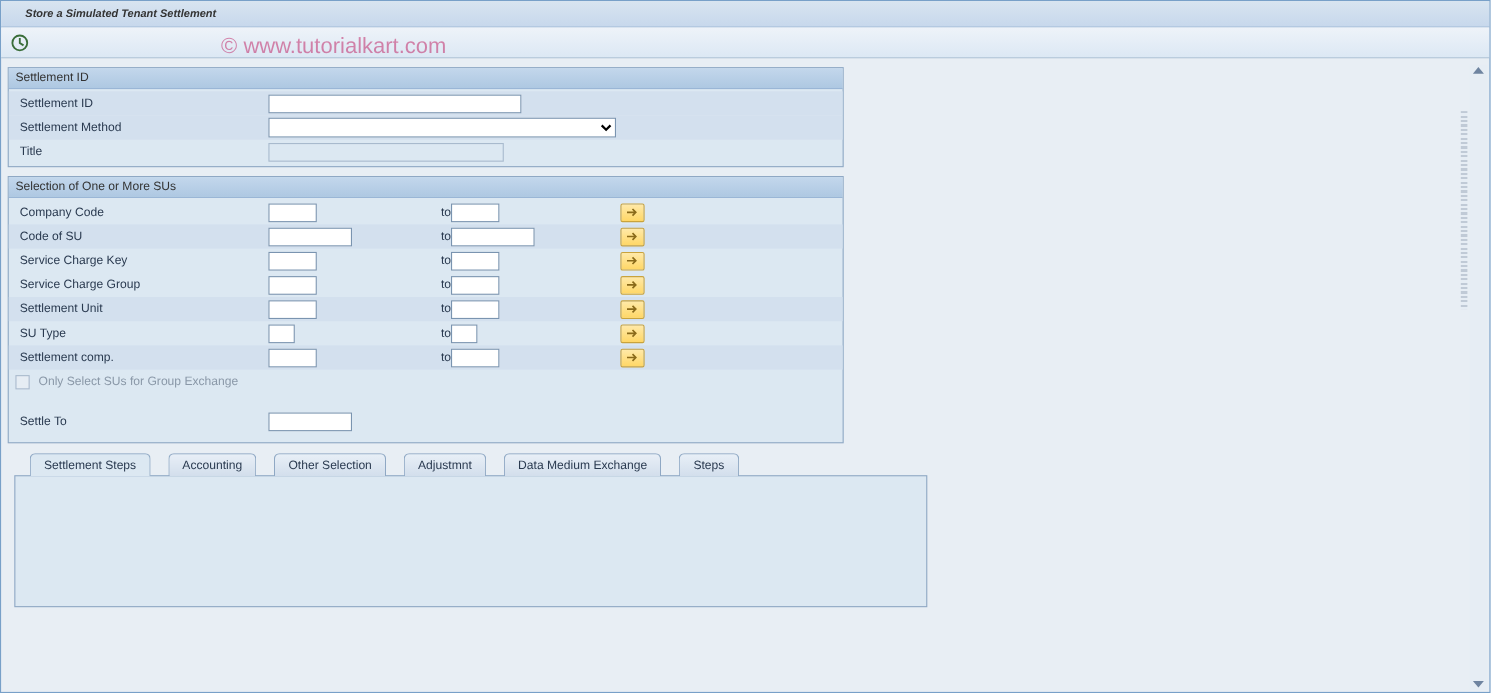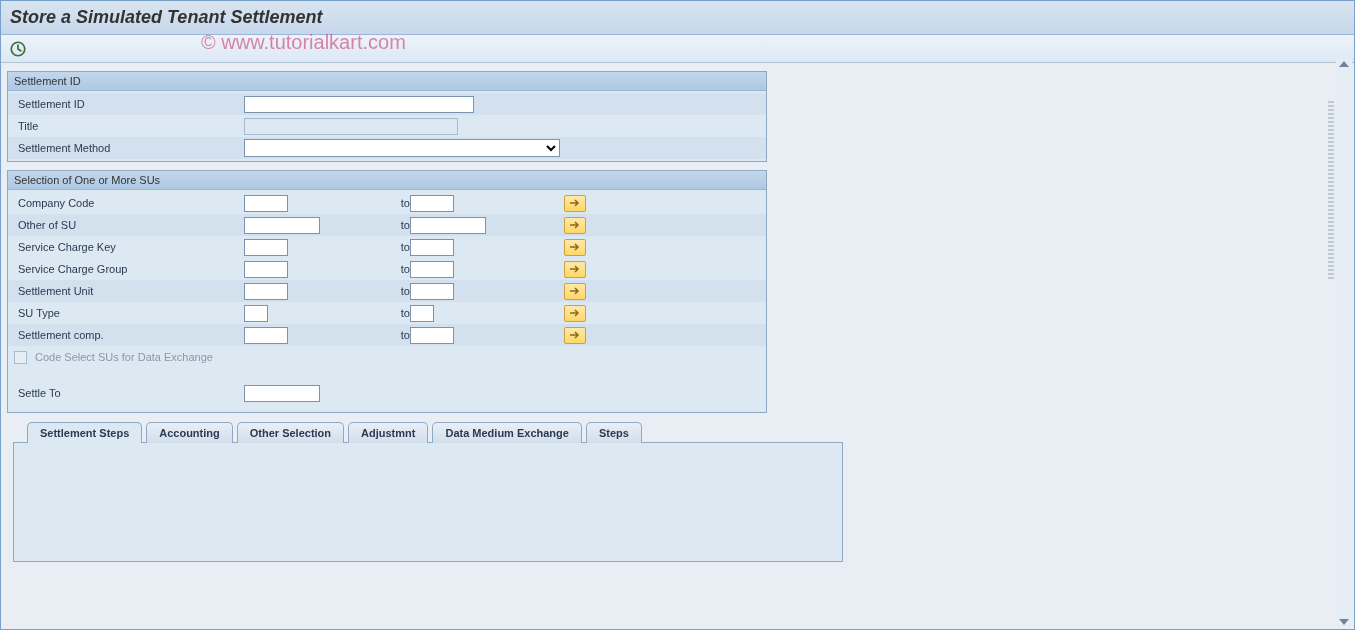--- a/index.html
+++ b/index.html
@@ -9,24 +9,24 @@
     background: #e8eef4;
     width: 1355px;
     height: 630px;
     overflow: hidden;
     position: relative;
     border: 1px solid #78a0c8;
   }
   .title-bar {
     background: linear-gradient(#d8e4f0, #c7d8ec);
     border-bottom: 1px solid #9ab6d6;
-    padding: 6px 9px;
+    padding: 6px 22px;
     font-style: italic;
     font-weight: bold;
-    font-size: 18px;
+    font-size: 10px;
     color: #333;
   }
   .toolbar {
     background: linear-gradient(#eef3f9, #dce8f4);
     border-bottom: 1px solid #b0c4d8;
     padding: 4px 8px;
     display: flex;
     align-items: center;
     height: 28px;
   }
@@ -117,27 +117,26 @@
     align-items:flex-end;
     margin-top: 6px;
     margin-left: 20px;
   }
   .tab {
     background: linear-gradient(#e8eff7,#d2deec);
     border:1px solid #8fa8c4;
     border-bottom:none;
     border-radius: 5px 5px 0 0;
     padding: 4px 12px;
-    margin-right: 4px;
+    margin-right: 16px;
     font-size: 11px;
     color: #2a3a50;
     cursor:pointer;
     position: relative;
     top: 1px;
-    font-weight: bold;
   }
   .tab.active {
     background: #dce8f2;
     z-index: 2;
   }
   .tab-content {
     border:1px solid #8fa8c4;
     background:#dce8f2;
     width:830px;
     height:120px;
@@ -178,27 +177,27 @@
 
 <div class="content">
 
   <div class="group">
     <div class="group-header">Settlement ID</div>
     <div class="group-body">
       <div class="row striped">
         <div class="label">Settlement ID</div>
         <input class="txt w-long" style="">
       </div>
+      <div class="row striped">
+        <div class="label">Settlement Method</div>
+        <select class="sel w-drop"></select>
+      </div>
       <div class="row">
         <div class="label">Title</div>
         <input class="txt w-title readonly" disabled="" style="">
-      </div>
-      <div class="row striped">
-        <div class="label">Settlement Method</div>
-        <select class="sel w-drop"></select>
       </div>
     </div>
   </div>
 
   <div class="group">
     <div class="group-header">Selection of One or More SUs</div>
     <div class="group-body">
 
       <div class="row">
         <div class="label">Company Code</div>
@@ -206,21 +205,21 @@
         <span class="to-lbl">to</span>
         <input class="txt w-short" style="">
         <span class="more-btn">
             <svg viewBox="0 0 12 10">
               <path d="M1 5 h7 M6 2 l3 3 -3 3" stroke="#8a6a1a" stroke-width="1.5" fill="none"></path>
             </svg>
           </span>
       </div>
 
       <div class="row striped">
-        <div class="label">Other of SU</div>
+        <div class="label">Code of SU</div>
         <input class="txt w-med" style="">
         <span class="to-lbl" style="margin-left:62px">to</span>
         <input class="txt w-med" style="">
         <span class="more-btn" style="margin-left:78px">
             <svg viewBox="0 0 12 10">
               <path d="M1 5 h7 M6 2 l3 3 -3 3" stroke="#8a6a1a" stroke-width="1.5" fill="none"></path>
             </svg>
           </span>
       </div>
 
@@ -280,21 +279,21 @@
         <input class="txt w-short" style="">
         <span class="more-btn">
             <svg viewBox="0 0 12 10">
               <path d="M1 5 h7 M6 2 l3 3 -3 3" stroke="#8a6a1a" stroke-width="1.5" fill="none"></path>
             </svg>
           </span>
       </div>
 
       <div class="row">
         <span class="chk"></span>
-        <div class="label disabled" style="width:auto">Code Select SUs for Data Exchange</div>
+        <div class="label disabled" style="width:auto">Only Select SUs for Group Exchange</div>
       </div>
 
       <div class="row" style="height:14px"></div>
 
       <div class="row">
         <div class="label">Settle To</div>
         <input class="txt w-med" style="">
       </div>
 
       <div class="row" style="height:6px"></div>

